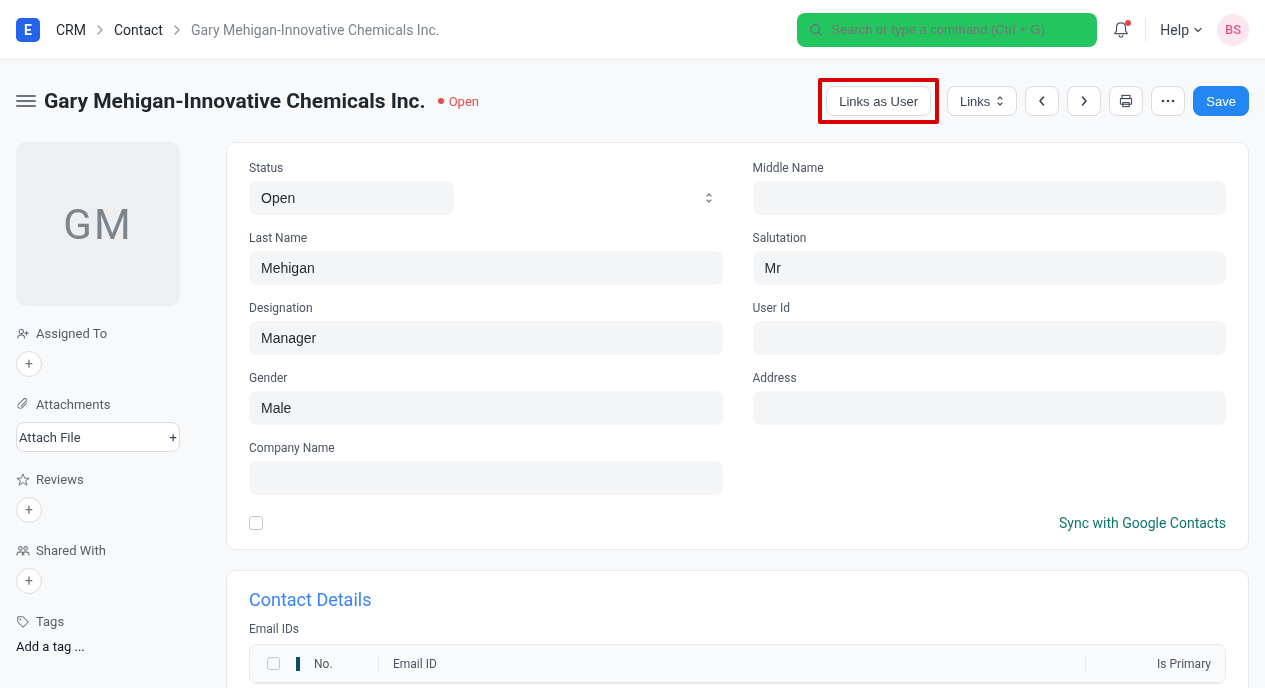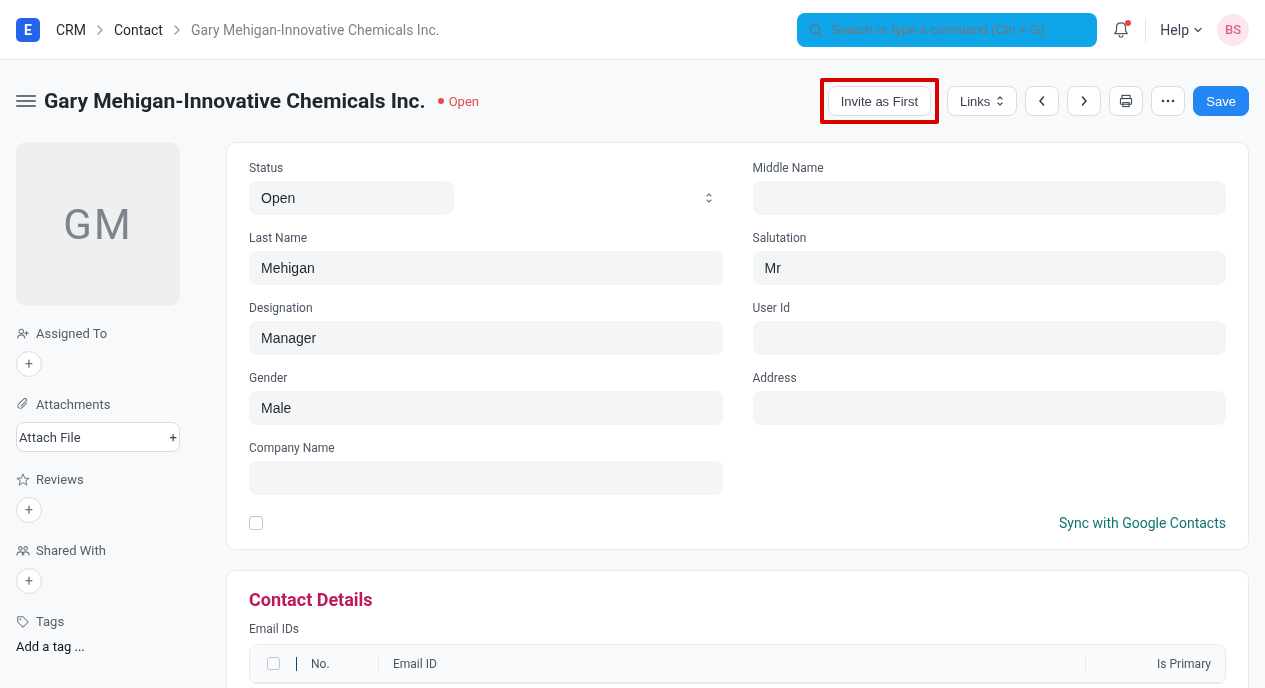--- a/index.html
+++ b/index.html
@@ -6,21 +6,21 @@
 body { font-family: -apple-system, BlinkMacSystemFont, "Segoe UI", Roboto, "Helvetica Neue", Arial, sans-serif; font-size: 13px; color: #1f272e; background: #fff; width: 1265px; height: 688px; overflow: hidden; }
 
 
 .topbar { display: flex; align-items: center; height: 60px; padding: 0 16px; border-bottom: 1px solid #e7e9eb; }
 .logo { width: 24px; height: 24px; background: #2563eb; border-radius: 5px; display: flex; align-items: center; justify-content: center; color: #fff; font-weight: 700; font-size: 14px; margin-right: 16px; }
 .breadcrumb { display: flex; align-items: center; gap: 10px; font-size: 14px; }
 .breadcrumb .sep { color: #9aa3ab; }
 .breadcrumb .bc-current { color: #7c848c; }
 .breadcrumb .bc-link { color: #1f272e; cursor: pointer; }
 .top-right { margin-left: auto; display: flex; align-items: center; gap: 14px; }
-.search-box { display: flex; align-items: center; width: 300px; height: 34px; background: #0ea5e9; border-radius: 8px; padding: 0 12px; color: #6b7280; font-size: 13px; gap: 8px; }
+.search-box { display: flex; align-items: center; width: 300px; height: 34px; background: #22c55e; border-radius: 8px; padding: 0 12px; color: #6b7280; font-size: 13px; gap: 8px; }
 .search-box input { border: none; background: transparent; outline: none; font-size: 13px; color: #374151; flex: 1; }
 .bell { position: relative; width: 20px; height: 20px; display: flex; align-items: center; justify-content: center; color: #4b5563; cursor: pointer; }
 .bell .dot { position: absolute; top: 0; right: 0; width: 6px; height: 6px; background: #ef4444; border-radius: 50%; }
 .divider-v { width: 1px; height: 24px; background: #e5e7eb; }
 .help { display: flex; align-items: center; gap: 4px; font-size: 14px; color: #374151; cursor: pointer; }
 .avatar { width: 32px; height: 32px; border-radius: 50%; background: #fce7f1; color: #db5f8e; display: flex; align-items: center; justify-content: center; font-size: 13px; font-weight: 500; }
 
 
 .content { display: flex; flex-direction: column; height: calc(688px - 60px); background: #f8f9fa; }
 
@@ -54,27 +54,27 @@
 .form-field { display: flex; flex-direction: column; margin-bottom: 12px; }
 .form-field label { font-size: 12px; color: #4b5563; margin-bottom: 6px; }
 .form-field label .req { color: #e24c4c; margin-left: 2px; }
 .text-input { height: 34px; border: none; background: #f4f5f7; border-radius: 8px; padding: 0 12px; font-size: 14px; color: #1f272e; outline: none; }
 .text-input.filled { color: #1f272e; font-weight: 500; }
 .select-wrap { position: relative; }
 .select-wrap .chevrons { position: absolute; right: 10px; top: 50%; transform: translateY(-50%); color: #6b7280; font-size: 10px; display: flex; flex-direction: column; line-height: 6px; }
 .checkbox-row { display: flex; align-items: center; gap: 8px; font-size: 14px; color: #0f766e; margin-top: 4px; grid-column: 1 / -1; justify-content: space-between; }
 .checkbox-row .cb { width: 14px; height: 14px; border: 1.5px solid #bfc6cd; border-radius: 3px; background: #fff; }
 
-.section-title { font-size: 18px; font-weight: 700; color: #be185d; margin-bottom: 12px; }
+.section-title { font-size: 18px; font-weight: 400; color: #3b82f6; margin-bottom: 12px; }
 .subsection-label { font-size: 12px; color: #4b5563; margin-bottom: 8px; }
 .table { border: 1px solid #e7e9eb; border-radius: 8px; overflow: hidden; }
 .table-head { display: flex; align-items: center; height: 38px; background: #f9fafb; border-bottom: 1px solid #e7e9eb; font-size: 12px; color: #4b5563; }
 .table-head .th { padding: 0 14px; }
 .table-head .th.cb-col { width: 46px; display: flex; align-items: center; justify-content: center; }
-.table-head .th.no-col { width: 82px; border-left: 1px solid #0c4a6e; }
+.table-head .th.no-col { width: 82px; border-left: 4px solid #0c4a6e; }
 .table-head .th.email-col { flex: 1; border-left: 1px solid #e7e9eb; }
 .table-head .th.primary-col { width: 140px; border-left: 1px solid #e7e9eb; text-align: right; }
 
 svg { display: block; }
 </style>
 </head>
 <body>
 
 <div class="topbar">
   <div class="logo">E</div>
@@ -128,21 +128,21 @@
         <span></span>
         <span></span>
       </div>
     <div class="page-title">Gary Mehigan-Innovative Chemicals Inc.</div>
     <div class="status-chip">
       <span class="dot"></span>
       <span>Open</span>
     </div>
     <div class="title-actions">
       <span class="highlight-box">
-        <button class="btn">Invite as First</button>
+        <button class="btn">Links as User</button>
       </span>
       <button class="btn">
         <span>Links</span>
         <svg width="8" height="12" viewBox="0 0 8 12">
             <path d="M2 4 L4 2 L6 4 M2 8 L4 10 L6 8" stroke="#4b5563" stroke-width="1.2" fill="none" stroke-linecap="round" stroke-linejoin="round"></path>
           </svg>
       </button>
       <button class="btn iconbtn">
         <svg width="10" height="12" viewBox="0 0 10 12">
             <path d="M6.5 2 L3 6 L6.5 10" stroke="#374151" stroke-width="1.6" fill="none" stroke-linecap="round" stroke-linejoin="round"></path>

